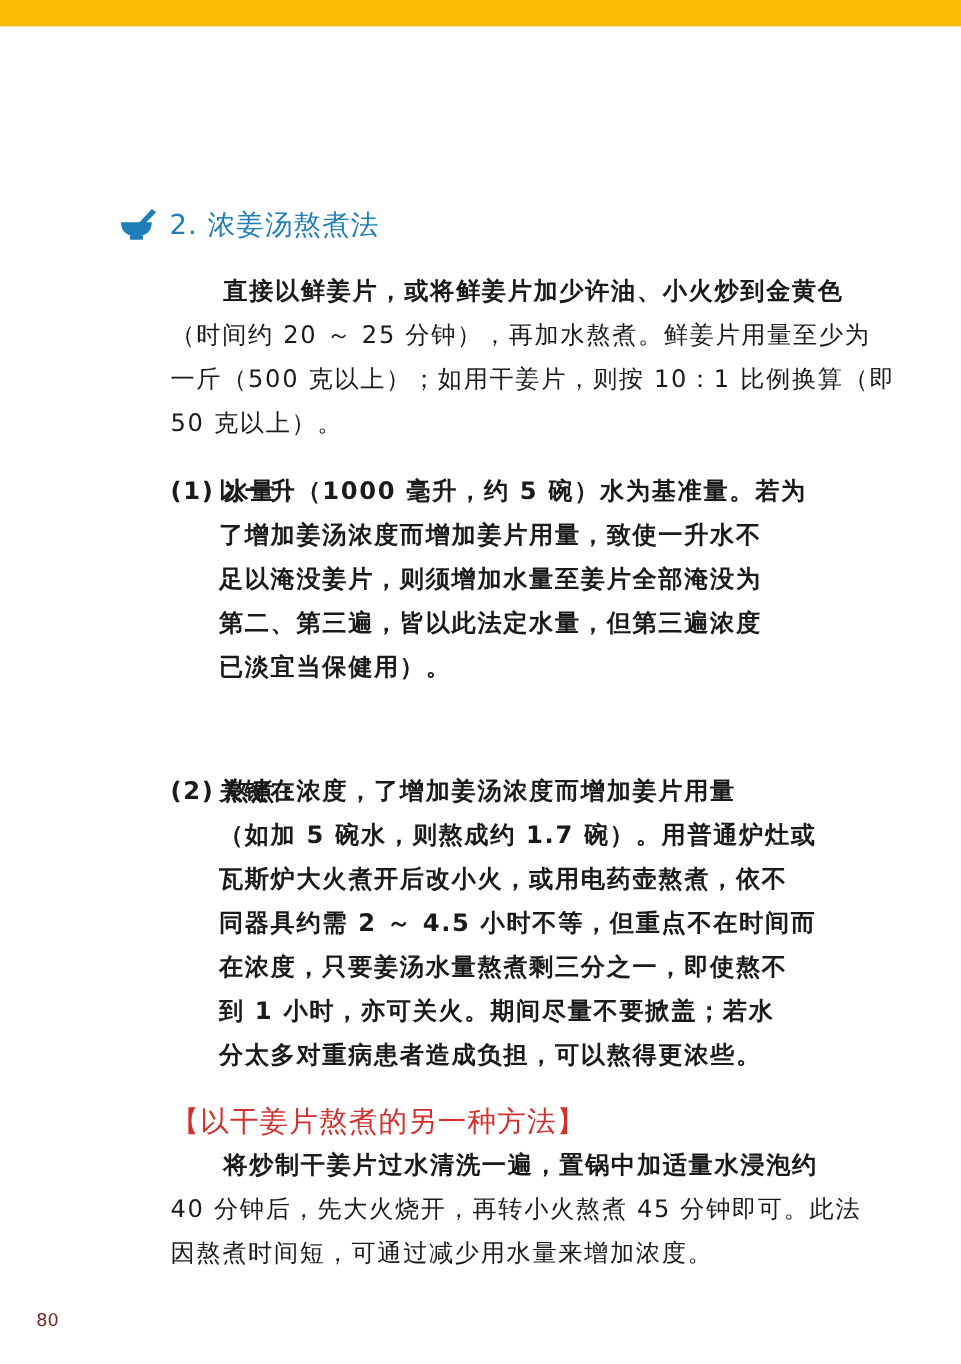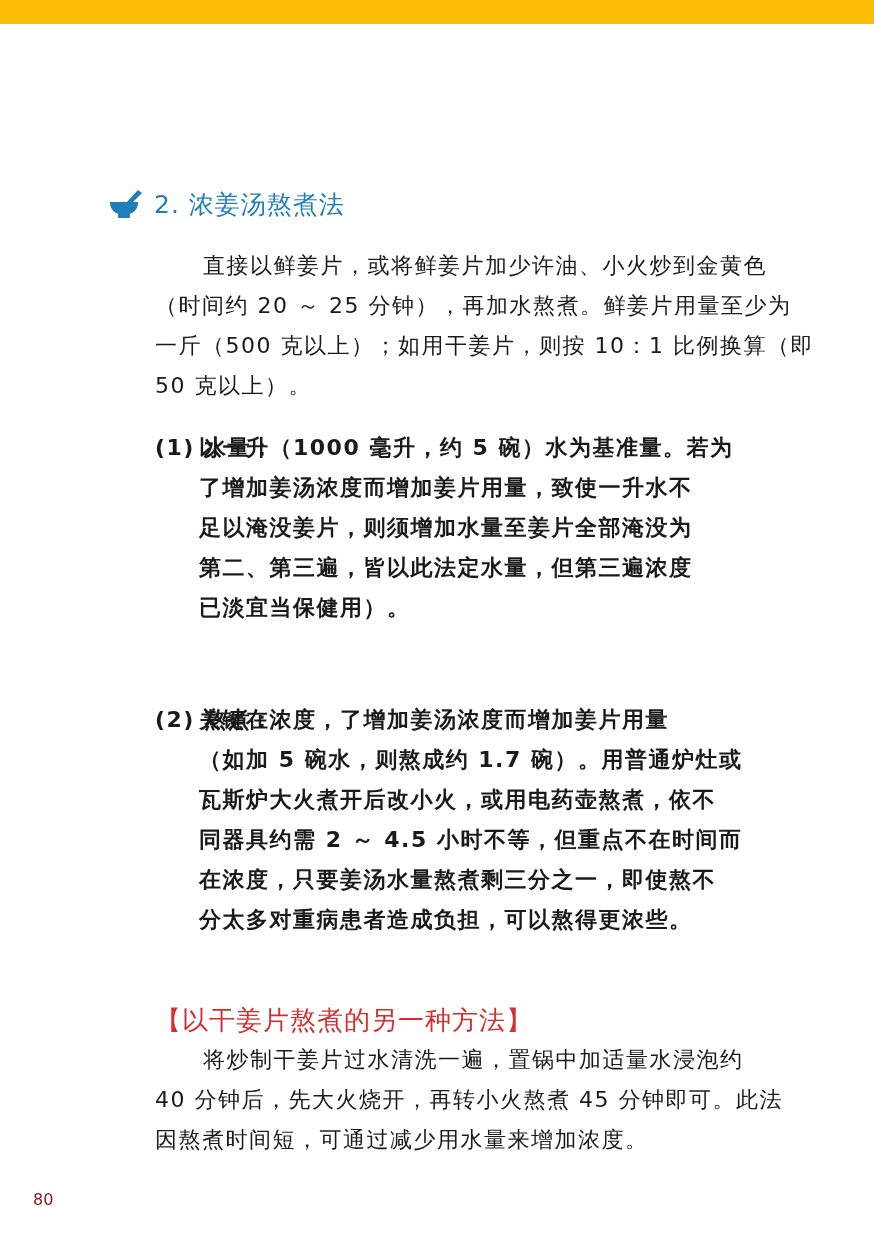--- a/index.html
+++ b/index.html
@@ -5,21 +5,21 @@
   html, body { margin:0; padding:0; }
   body { width:874px; height:1240px; background:#ffffff; position:relative; overflow:hidden;
          font-family:"DejaVu Sans", "Liberation Sans", sans-serif; color:#1a1a1a; }
   .topbar { position:absolute; left:0; top:0; width:874px; height:24px; background:#fbbd04; }
   .heading { position:absolute; left:108px; top:188px; height:36px; display:flex; align-items:flex-start; }
   .heading svg { width:40px; height:32px; }
   .heading .title { font-size:25px; color:#1f7db8; margin-left:6px; letter-spacing:1px; }
   .para { position:absolute; font-size:22px; line-height:40px; letter-spacing:1.5px; }
   .p1 { left:155px; top:246px; width:630px; }
   .line { display:block; white-space:nowrap; }
-  .indent { padding-left:48px; }
+  .indent { padding-left:48px;font-weight:bold; }
   .item { position:absolute; left:155px; font-size:22px; line-height:40px; letter-spacing:1.5px; width:640px;font-weight:bold; }
   .item .lbl { position:absolute; left:0; top:0; white-space:nowrap; }
   .item .body { margin-left:44px; }
   .i1 { top:428px; }
   .i2 { top:700px; }
   .subhead { position:absolute; left:155px; top:1000px; font-size:26px; color:#d32f2f; line-height:40px; letter-spacing:1px; }
   .p3 { left:155px; top:1040px; width:630px; }
   .pagenum { position:absolute; left:33px; top:1190px; font-size:16px; color:#7f1d1d; }
 </style>
 </head>
@@ -55,20 +55,21 @@
 </div>
 
 <div class="item i2">
   <span class="lbl">(2) 熬煮：</span>
   <div class="body">
     <span class="line">关键在浓度，了增加姜汤浓度而增加姜片用量</span>
     <span class="line">（如加 5 碗水，则熬成约 1.7 碗）。用普通炉灶或</span>
     <span class="line">瓦斯炉大火煮开后改小火，或用电药壶熬煮，依不</span>
     <span class="line">同器具约需 2 ～ 4.5 小时不等，但重点不在时间而</span>
     <span class="line">在浓度，只要姜汤水量熬煮剩三分之一，即使熬不</span>
+    <span class="line">到 1 小时，亦可关火。期间尽量不要掀盖；若水</span>
     <span class="line">分太多对重病患者造成负担，可以熬得更浓些。</span>
   </div>
 </div>
 
 <div class="subhead">【以干姜片熬煮的另一种方法】</div>
 
 <div class="para p3">
   <span class="line indent">将炒制干姜片过水清洗一遍，置锅中加适量水浸泡约</span>
   <span class="line">40 分钟后，先大火烧开，再转小火熬煮 45 分钟即可。此法</span>
   <span class="line">因熬煮时间短，可通过减少用水量来增加浓度。</span>

